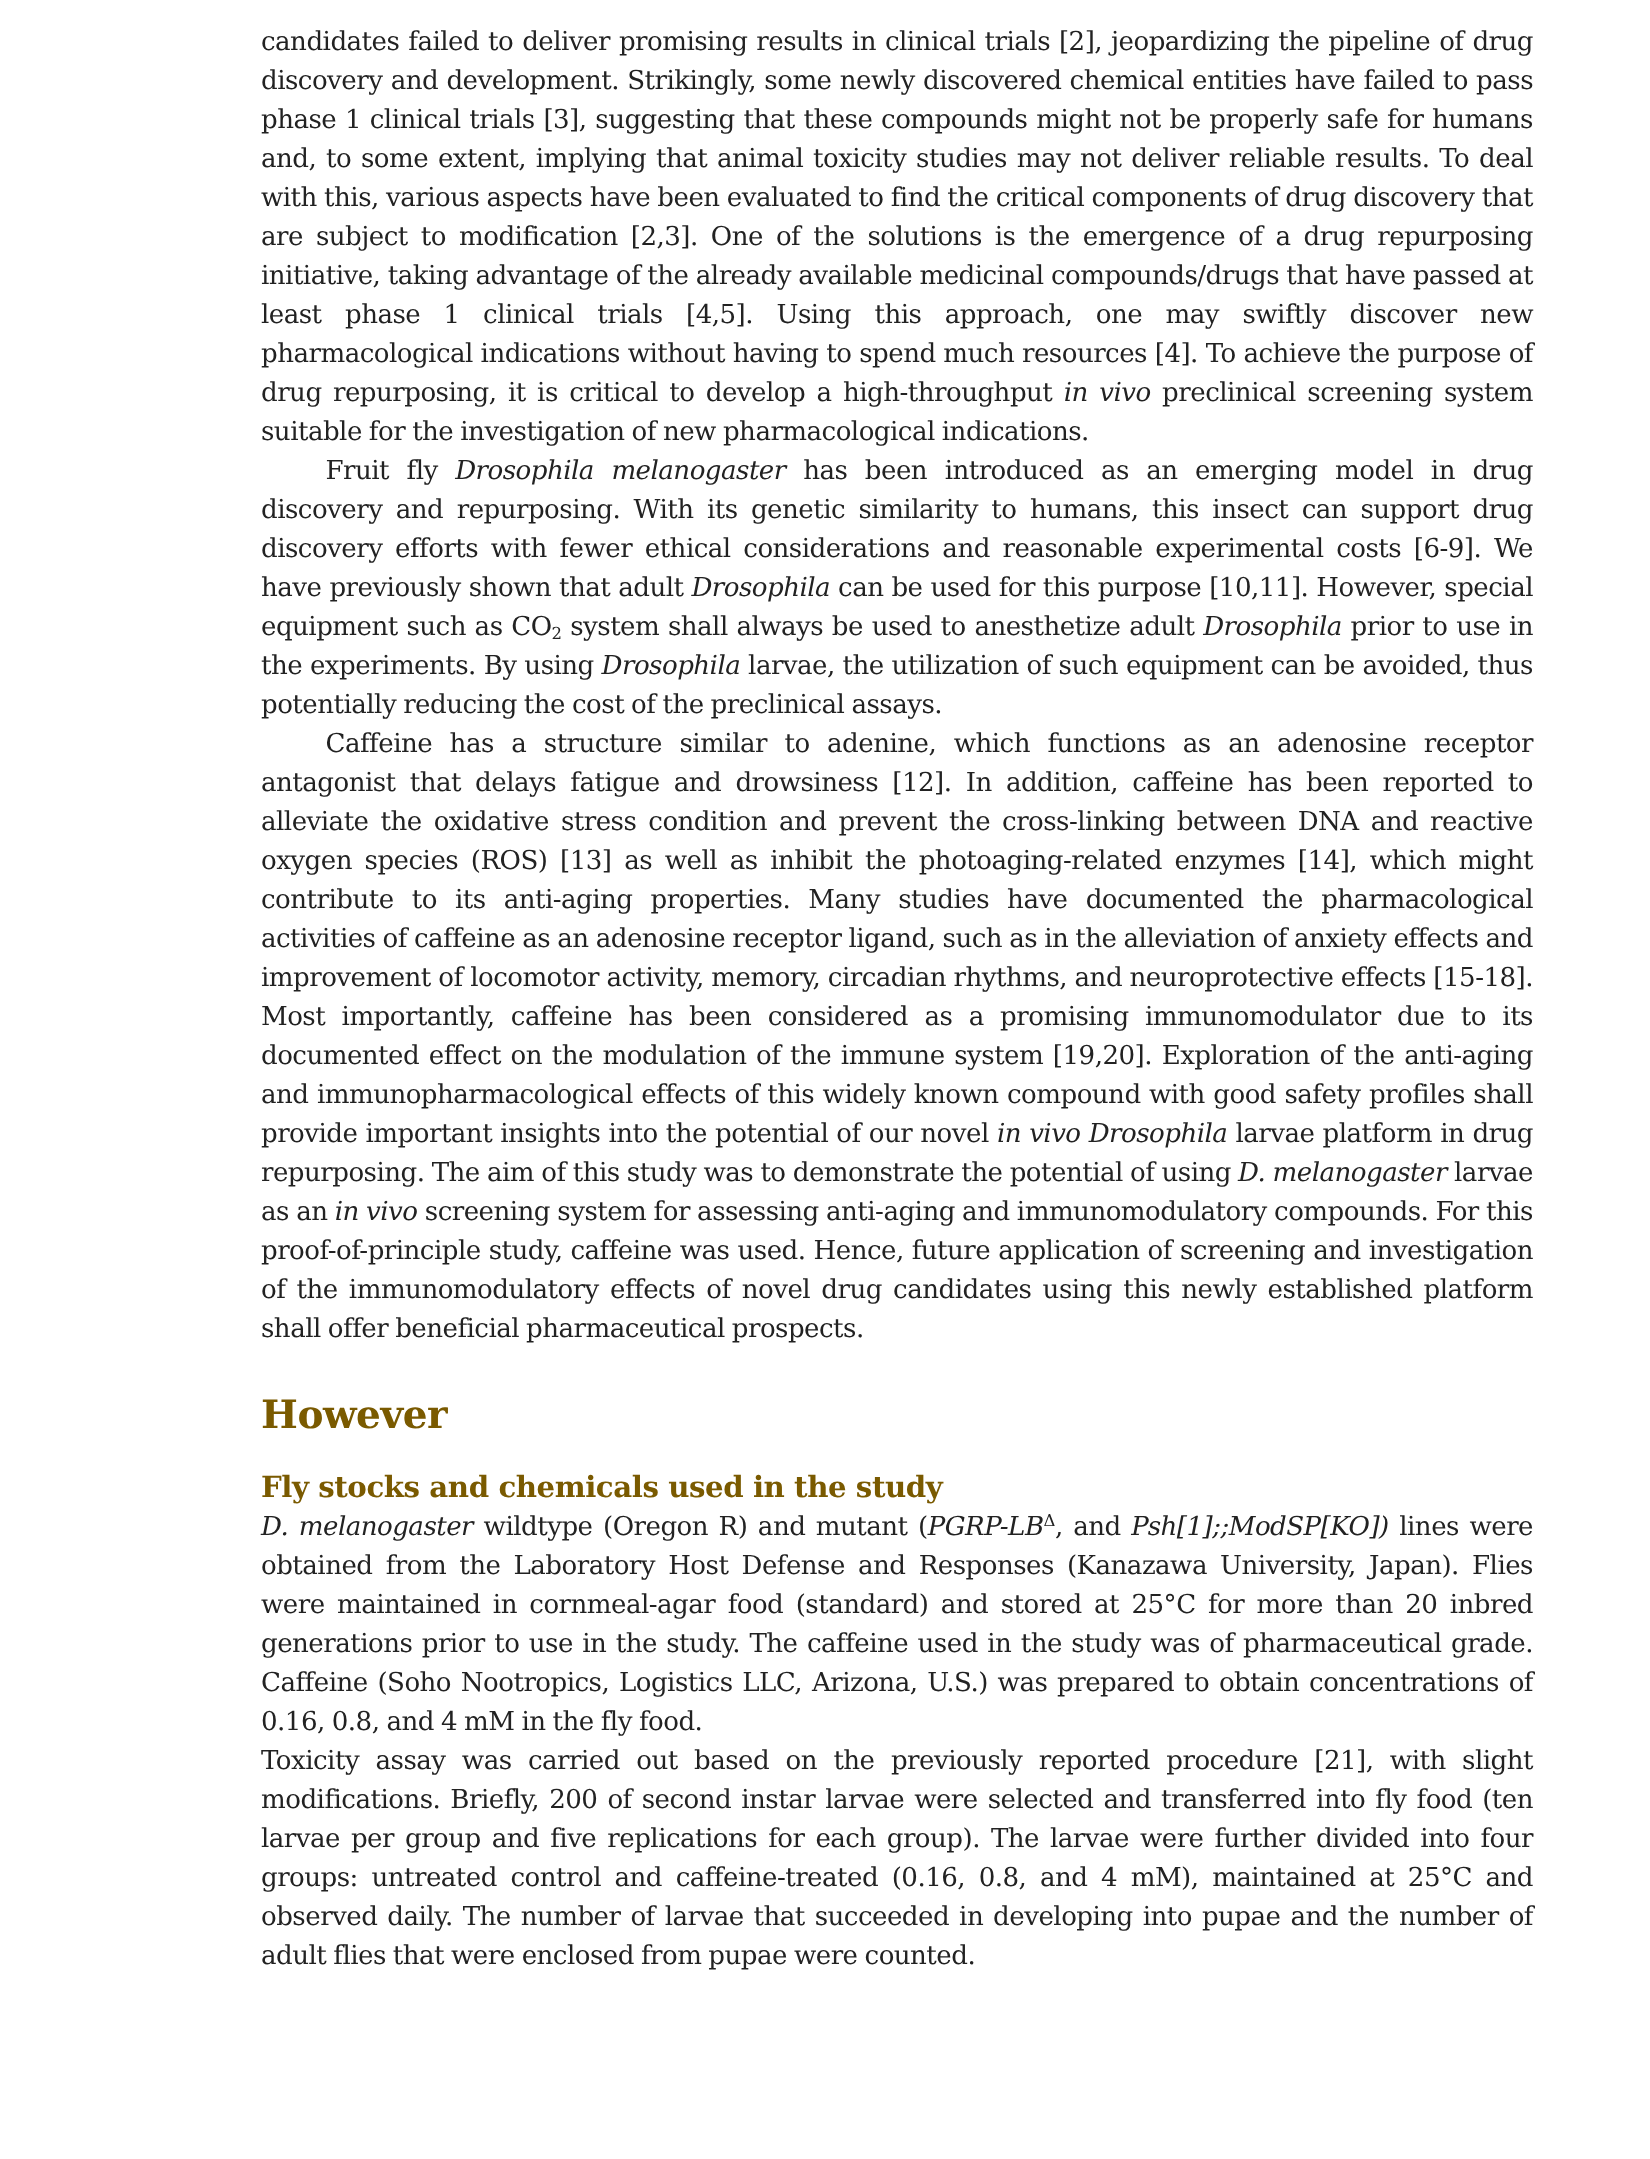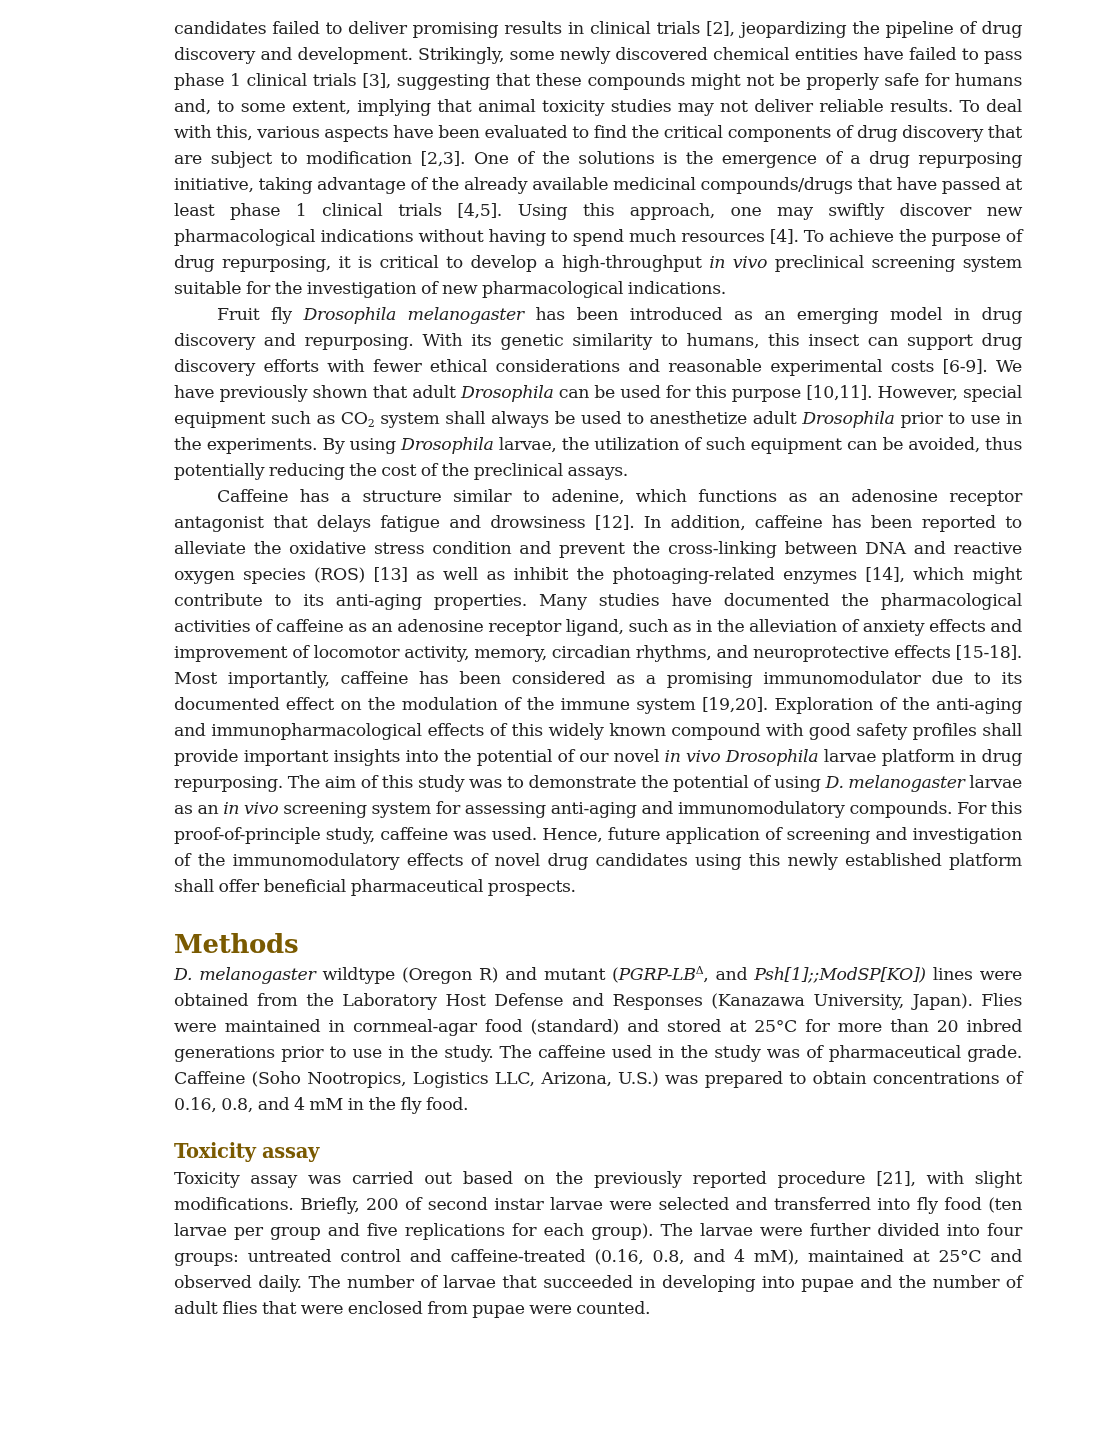--- a/index.html
+++ b/index.html
@@ -40,20 +40,20 @@
 <body>
 
 <div class="page">
 
   <p class="body"><span>candidates failed to deliver promising results in clinical trials [2], jeopardizing the pipeline of drug discovery and development. Strikingly, some newly discovered chemical entities have failed to pass phase 1 clinical trials [3], suggesting that these compounds might not be properly safe for humans and, to some extent, implying that animal toxicity studies may not deliver reliable results. To deal with this, various aspects have been evaluated to find the critical components of drug discovery that are subject to modification [2,3]. One of the solutions is the emergence of a drug repurposing initiative, taking advantage of the already available medicinal compounds/drugs that have passed at least phase 1 clinical trials [4,5]. Using this approach, one may swiftly discover new pharmacological indications without having to spend much resources [4]. To achieve the purpose of drug repurposing, it is critical to develop a high-throughput </span><span class="it">in vivo</span><span> preclinical screening system suitable for the investigation of new pharmacological indications.</span></p>
 
   <p class="body indent"><span>Fruit fly </span><span class="it">Drosophila melanogaster</span><span> has been introduced as an emerging model in drug discovery and repurposing. With its genetic similarity to humans, this insect can support drug discovery efforts with fewer ethical considerations and reasonable experimental costs [6-9]. We have previously shown that adult </span><span class="it">Drosophila</span><span> can be used for this purpose [10,11]. However, special equipment such as CO</span><sub class="s">2</sub><span> system shall always be used to anesthetize adult </span><span class="it">Drosophila</span><span> prior to use in the experiments. By using </span><span class="it">Drosophila</span><span> larvae, the utilization of such equipment can be avoided, thus potentially reducing the cost of the preclinical assays.</span></p>
 
   <p class="body indent"><span>Caffeine has a structure similar to adenine, which functions as an adenosine receptor antagonist that delays fatigue and drowsiness [12]. In addition, caffeine has been reported to alleviate the oxidative stress condition and prevent the cross-linking between DNA and reactive oxygen species (ROS) [13] as well as inhibit the photoaging-related enzymes [14], which might contribute to its anti-aging properties. Many studies have documented the pharmacological activities of caffeine as an adenosine receptor ligand, such as in the alleviation of anxiety effects and improvement of locomotor activity, memory, circadian rhythms, and neuroprotective effects [15-18]. Most importantly, caffeine has been considered as a promising immunomodulator due to its documented effect on the modulation of the immune system [19,20]. Exploration of the anti-aging and immunopharmacological effects of this widely known compound with good safety profiles shall provide important insights into the potential of our novel </span><span class="it">in vivo Drosophila</span><span> larvae platform in drug repurposing. The aim of this study was to demonstrate the potential of using </span><span class="it">D. melanogaster</span><span> larvae as an </span><span class="it">in vivo</span><span> screening system for assessing anti-aging and immunomodulatory compounds. For this proof-of-principle study, caffeine was used. Hence, future application of screening and investigation of the immunomodulatory effects of novel drug candidates using this newly established platform shall offer beneficial pharmaceutical prospects.</span></p>
 
-  <h2 class="sec">Methods</h2>
+  <h2 class="sec">However</h2>
 
+  <h3 class="sub first">Fly stocks and chemicals used in the study</h3>
   <p class="body"><span class="it">D. melanogaster</span><span> wildtype (Oregon R) and mutant (</span><span class="it">PGRP-LB</span><sup class="s">Δ</sup><span>, and </span><span class="it">Psh[1];;ModSP[KO])</span><span> lines were obtained from the Laboratory Host Defense and Responses (Kanazawa University, Japan). Flies were maintained in cornmeal-agar food (standard) and stored at 25°C for more than 20 inbred generations prior to use in the study. The caffeine used in the study was of pharmaceutical grade. Caffeine (Soho Nootropics, Logistics LLC, Arizona, U.S.) was prepared to obtain concentrations of 0.16, 0.8, and 4 mM in the fly food.</span></p>
 
-  <h3 class="sub">Toxicity assay</h3>
   <p class="body">Toxicity assay was carried out based on the previously reported procedure [21], with slight modifications. Briefly, 200 of second instar larvae were selected and transferred into fly food (ten larvae per group and five replications for each group). The larvae were further divided into four groups: untreated control and caffeine-treated (0.16, 0.8, and 4 mM), maintained at 25°C and observed daily. The number of larvae that succeeded in developing into pupae and the number of adult flies that were enclosed from pupae were counted.</p>
 
 </div>
 
 </body></html>

